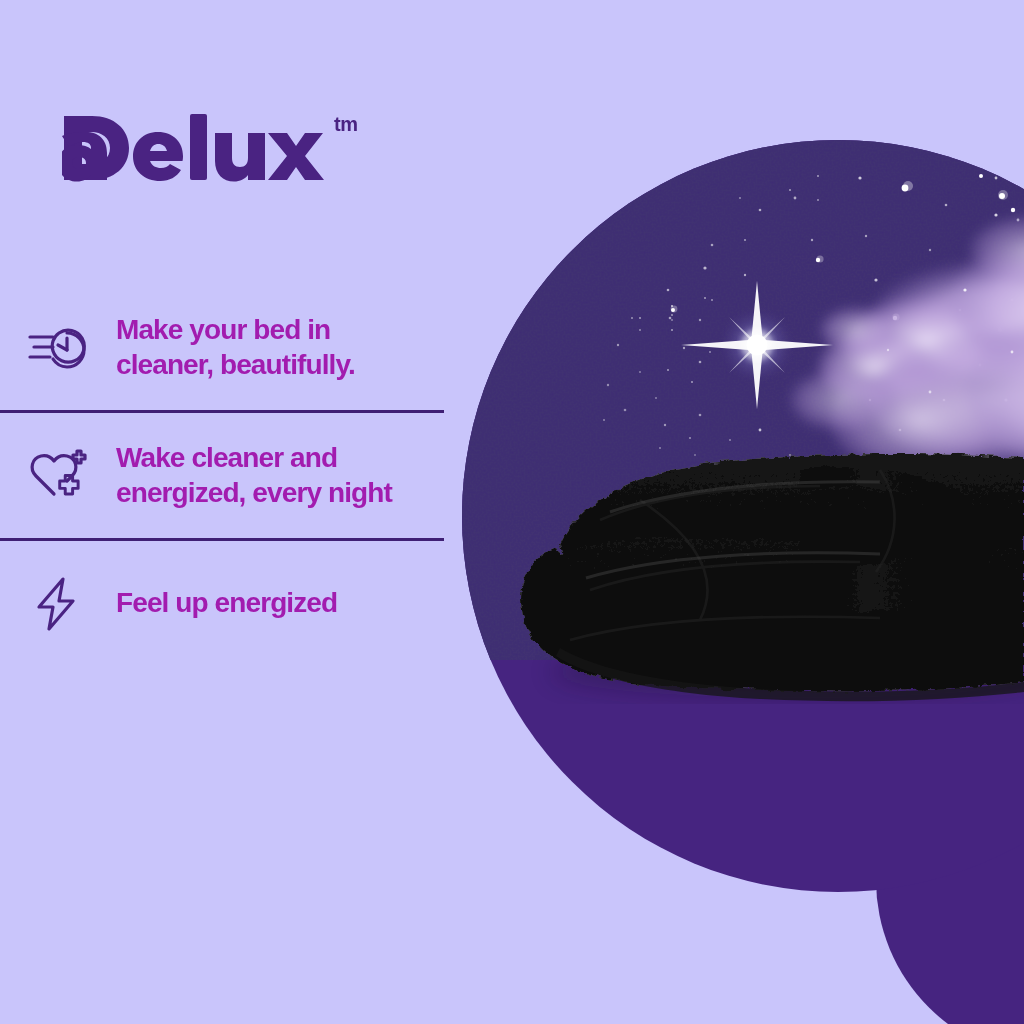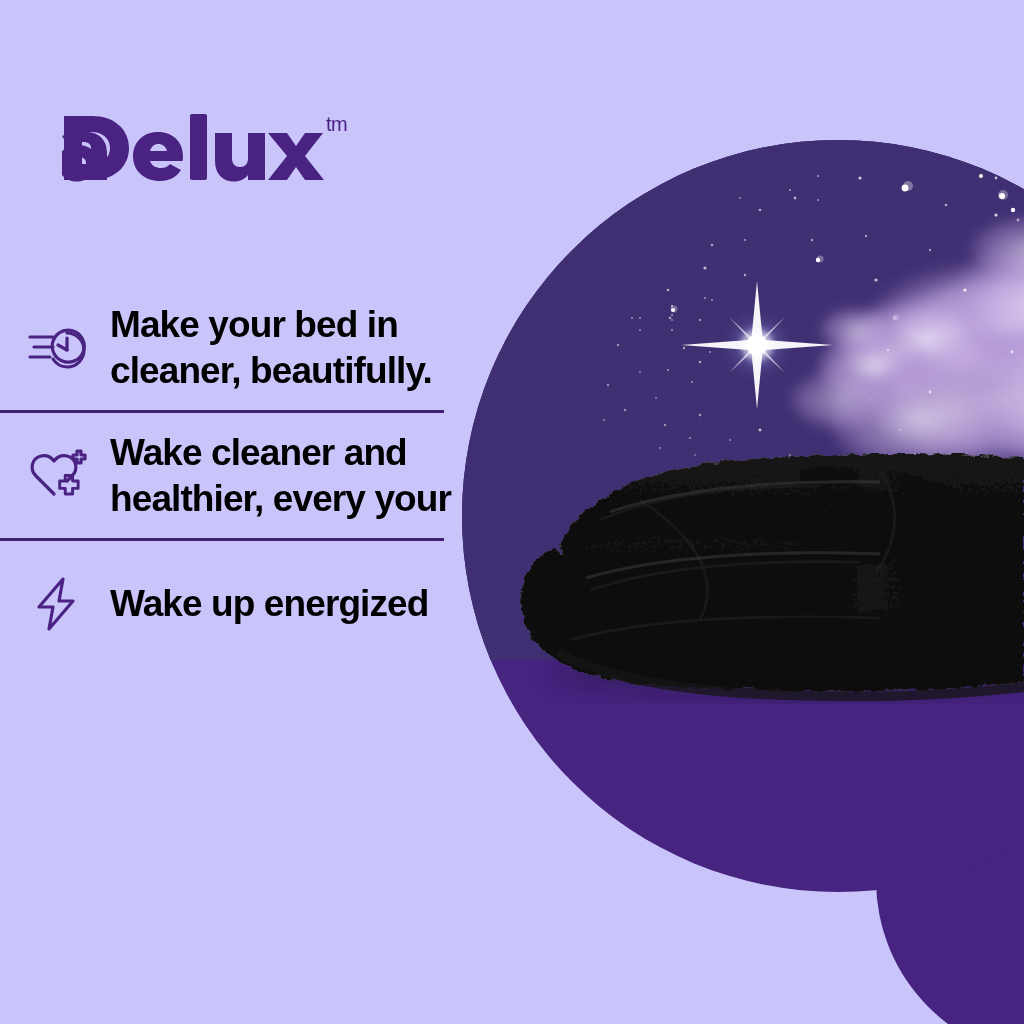--- a/index.html
+++ b/index.html
@@ -33,24 +33,24 @@
   .logo-wrap {
     position: absolute;
     left: 62px;
     top: 112px;
     display: flex;
     align-items: flex-start;
   }
   .logo-mark { display: block; }
   .logo-tm {
     font-size: 20px;
-    font-weight: 400;
+    font-weight: 700;
     color: #4a2382;
     letter-spacing: -0.5px;
-    margin-left: 2px;
+    margin-left: 10px;
     margin-top: 2px;
     line-height: 1;
   }
 
   
   .features {
     position: absolute;
     left: 0;
     top: 285px;
     width: 560px;
@@ -63,26 +63,26 @@
     box-sizing: border-box;
   }
   .feature-icon {
     width: 78px;
     min-width: 78px;
     display: flex;
     align-items: center;
     justify-content: center;
   }
   .feature-text {
-    font-size: 37px;
+    font-size: 28px;
     font-weight: 700;
     line-height: 1.22;
-    color: #000000;
+    color: #a21caf;
     letter-spacing: -0.9px;
-    margin-left: 14px;
+    margin-left: 20px;
     max-width: 400px;
   }
   .divider {
     width: 444px;
     height: 3px;
     background: #3f1f74;
     margin: 0;
   }
 </style>
 </head>
@@ -443,31 +443,31 @@
                      L40,33"></path>
             <path d="M36,33 L42,33 L42,27 L50,27 L50,33 L56,33 L56,41
                      L50,41 L50,47 L42,47 L42,41 L36,41 Z" transform="translate(-5,-1) scale(0.92) translate(5,4)"></path>
             <path d="M49,4 L53,4 L53,8 L57,8 L57,12 L53,12 L53,16
                      L49,16 L49,12 L45,12 L45,8 L49,8 Z" transform="translate(1,-1)"></path>
           </g>
         </svg>
       </div>
       <div class="feature-text">
         <div>Wake cleaner and</div>
-        <div>healthier, every your</div>
+        <div>energized, every night</div>
       </div>
     </div>
 
     <div class="divider"></div>
 
     <div class="feature">
       <div class="feature-icon">
         <svg width="60" height="58" viewBox="0 0 60 58">
           <path d="M36,4 L12,32 L26,32 L22,54 L46,26 L32,26 Z" stroke="#4a2382" stroke-width="3.2" fill="none" stroke-linejoin="round" stroke-linecap="round"></path>
         </svg>
       </div>
       <div class="feature-text">
-        <div>Wake up energized</div>
+        <div>Feel up energized</div>
       </div>
     </div>
 
   </div>
 </div>
 
 </body></html>

